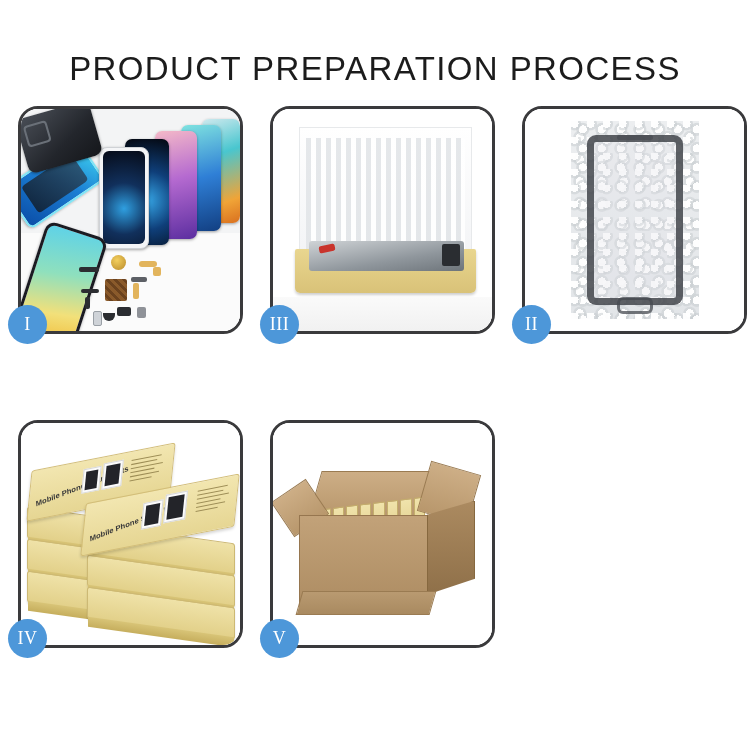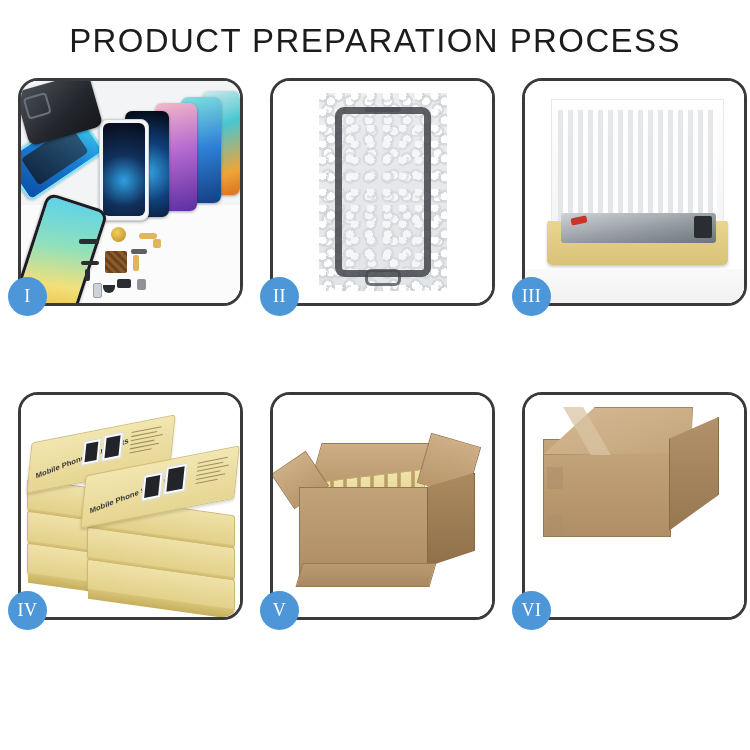--- a/index.html
+++ b/index.html
@@ -9,21 +9,21 @@
   }
   body {
     width: 750px;
     height: 750px;
     font-family: "Liberation Sans", sans-serif;
     overflow: hidden;
     position: relative;
   }
 
   
-  .header { padding-top: 24px; text-align: center; }
+  .header { padding-top: 52px; text-align: center; }
   .title {
     font-size: 33px;
     letter-spacing: 1.4px;
     color: #1c1c1c;
     font-weight: 400;
     line-height: 1.05;
     font-family: "Liberation Sans", sans-serif;
   }
   .subtitle {
     margin-top: 11px;
@@ -348,39 +348,39 @@
         <div class="pt" style="left:16px;top:56px;width:7px;height:13px;background:#cfd3d8;border:1px solid #9aa0a6"></div>
         <div class="pt dark" style="left:26px;top:58px;width:12px;height:8px;border-radius:0 0 6px 6px"></div>
       </div>
     </div>
     <div class="badge">I</div>
   </div>
 
   <div class="panel">
     <div class="panel-inner">
       <div style="position:absolute;inset:0;background:#ffffff"></div>
-      <div class="bubble">
-        <div class="bubble-screen"></div>
-        <div class="bubble-top"></div>
-      </div>
-    </div>
-    <div class="badge">II</div>
-  </div>
-
-  <div class="panel">
-    <div class="panel-inner">
-      <div style="position:absolute;inset:0;background:#ffffff"></div>
       <div class="foam"></div>
       <div class="kraft-tray">
         <div class="tray-item"></div>
         <div class="tray-red"></div>
       </div>
       <div class="floor"></div>
     </div>
     <div class="badge">III</div>
+  </div>
+
+  <div class="panel">
+    <div class="panel-inner">
+      <div style="position:absolute;inset:0;background:#ffffff"></div>
+      <div class="bubble">
+        <div class="bubble-screen"></div>
+        <div class="bubble-top"></div>
+      </div>
+    </div>
+    <div class="badge">II</div>
   </div>
 
   <div class="panel">
     <div class="panel-inner">
       <div style="position:absolute;inset:0;background:#ffffff"></div>
       <div class="stack">
 
         <div class="kbox" style="left:2px;top:86px;width:118px;transform:skewY(8deg)">
             <div class="side"></div>
           </div>
@@ -457,26 +457,14 @@
       </div>
       <div class="flap flap-left"></div>
       <div class="flap flap-right"></div>
       <div class="carton-body"></div>
       <div class="carton-side"></div>
       <div class="flap flap-front"></div>
     </div>
     <div class="badge">V</div>
   </div>
 
-  <div class="panel">
-    <div class="panel-inner">
-      <div style="position:absolute;inset:0;background:#ffffff"></div>
-      <div class="sealed"></div>
-      <div class="sealed-lid"></div>
-      <div class="sealed-right"></div>
-      <div class="tape"></div>
-      <div class="tape2"></div>
-      <div class="tape3"></div>
-    </div>
-    <div class="badge">VI</div>
-  </div>
 
 </div>
 
 </body></html>

